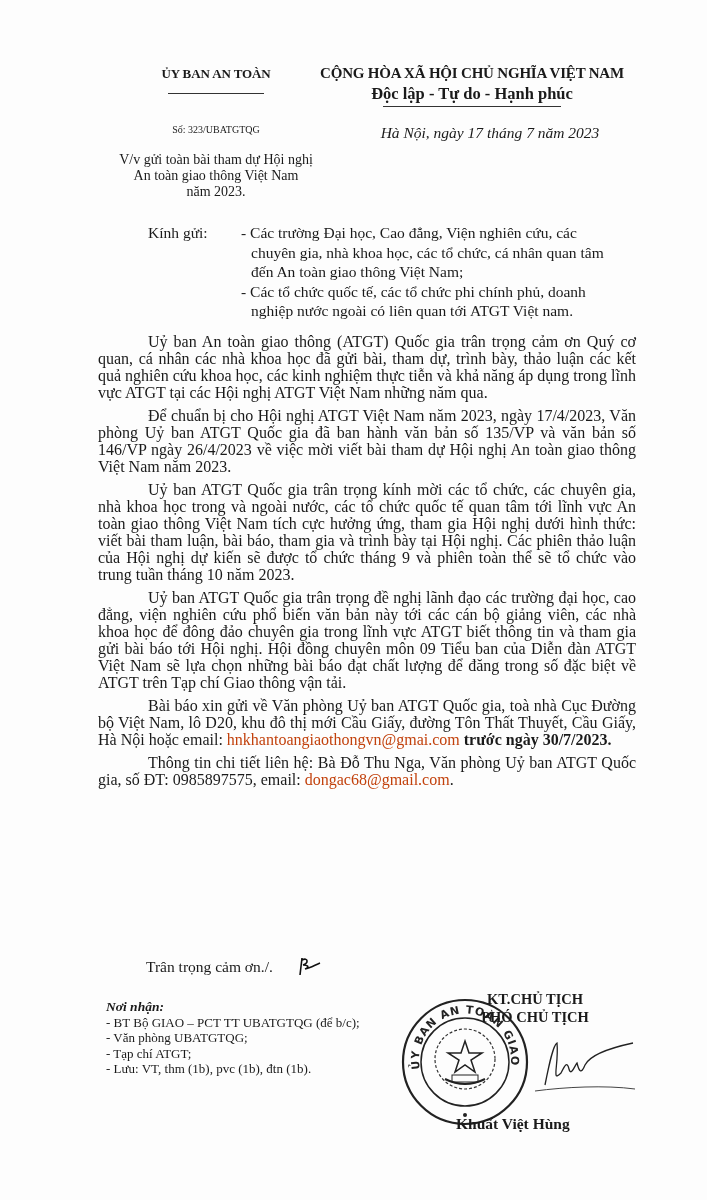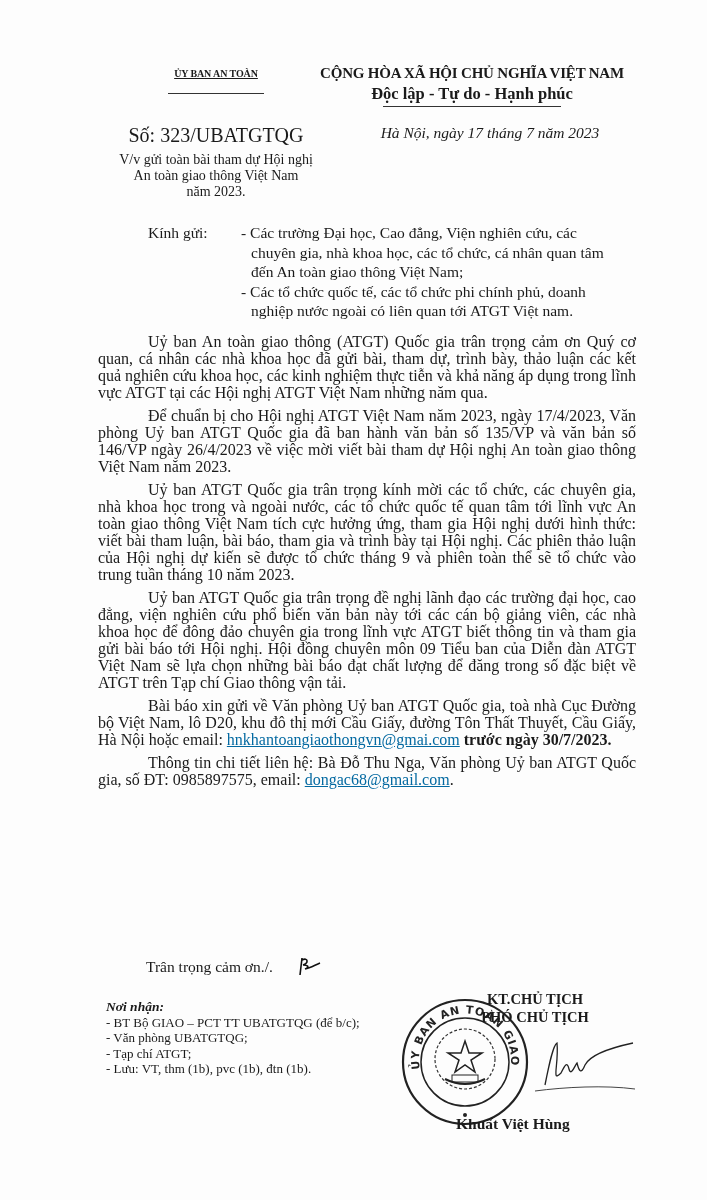--- a/index.html
+++ b/index.html
@@ -6,40 +6,40 @@
   body {
     width: 707px; height: 1200px; position: relative; overflow: hidden;
     font-family: "Liberation Serif", "DejaVu Serif", serif;
     color: #1a1a1a;
   }
   .page { position: absolute; left: 0; top: 0; width: 707px; height: 1200px; background: #fdfdfd; }
 
   
   .hdr-left { position: absolute; left: 96px; top: 64px; width: 240px; text-align: center; }
   .hdr-right { position: absolute; left: 312px; top: 64px; width: 320px; text-align: center; }
-  .agency { font-weight: bold; font-size: 10px; line-height: 19px; letter-spacing: -0.1px; text-decoration: underline; }
+  .agency { font-weight: bold; font-size: 13px; line-height: 19px; letter-spacing: -0.1px; }
   .republic { font-weight: bold; font-size: 15px; line-height: 19px; letter-spacing: -0.2px; white-space: nowrap; }
   .motto { font-weight: bold; font-size: 16.5px; line-height: 22px; }
   .rule-left { width: 96px; height: 1px; background: #333; margin: 10px auto 0; }
   .rule-right { width: 178px; height: 1px; background: #333; margin: 1px auto 0; }
 
-  .docno { position: absolute; left: 96px; top: 124px; width: 240px; text-align: center; font-size: 20px; }
+  .docno { position: absolute; left: 96px; top: 124px; width: 240px; text-align: center; font-size: 10px; }
   .docdate { position: absolute; left: 330px; top: 124px; width: 320px; text-align: center; font-size: 15.5px; font-style: italic; }
   .subject { position: absolute; left: 96px; top: 152px; width: 240px; text-align: center; font-size: 14px; line-height: 16px; }
 
   
   .recipients { position: absolute; left: 148px; top: 223px; width: 470px; font-size: 15.5px; line-height: 19.5px; }
   .rec-label { position: absolute; left: 0; top: 0; }
   .rec-list { position: absolute; left: 93px; top: 0; width: 380px; }
   .rec-item { padding-left: 10px; text-indent: -10px; }
 
   
   .body { position: absolute; left: 98px; top: 333px; width: 538px; font-size: 16px; line-height: 17px; text-align: justify; }
   .para { text-indent: 50px; margin: 0 0 6px 0; }
-  .link { color: #0369a1; text-decoration: underline; }
+  .link { color: #c2410c; }
   .bold { font-weight: bold; }
 
   
   .thanks { position: absolute; left: 146px; top: 958px; font-size: 15.5px; }
   .initial-mark { position: absolute; left: 296px; top: 955px; width: 26px; height: 22px; }
   .recipients-list { position: absolute; left: 106px; top: 983px; font-size: 13px; line-height: 15.5px; }
   .noi-nhan { font-weight: bold; font-style: italic; font-size: 13.5px; margin-top: 16px; }
 
   .sign-block { position: absolute; left: 450px; top: 990px; width: 170px; text-align: center; }
   .sign-title { font-weight: bold; font-size: 14.5px; line-height: 18px; }

